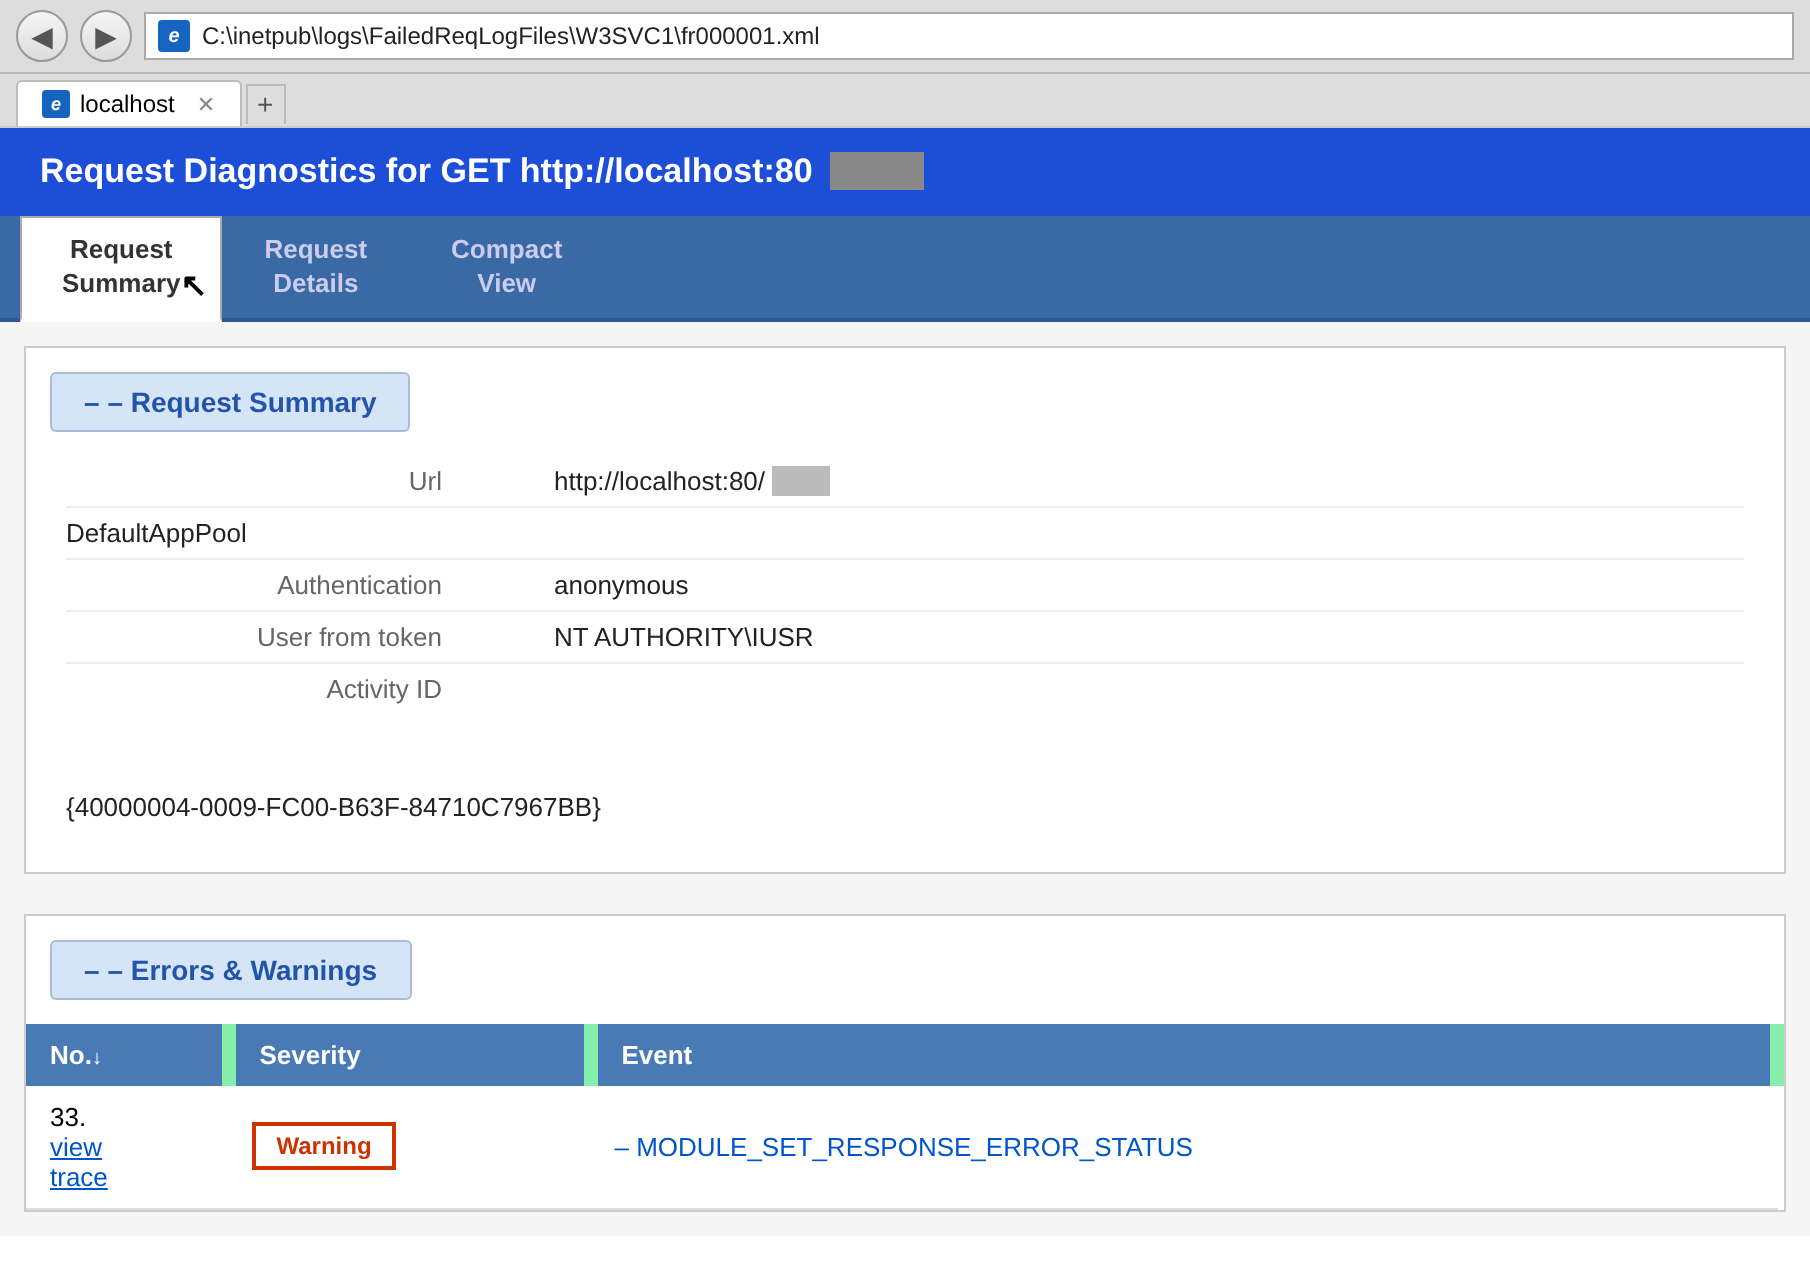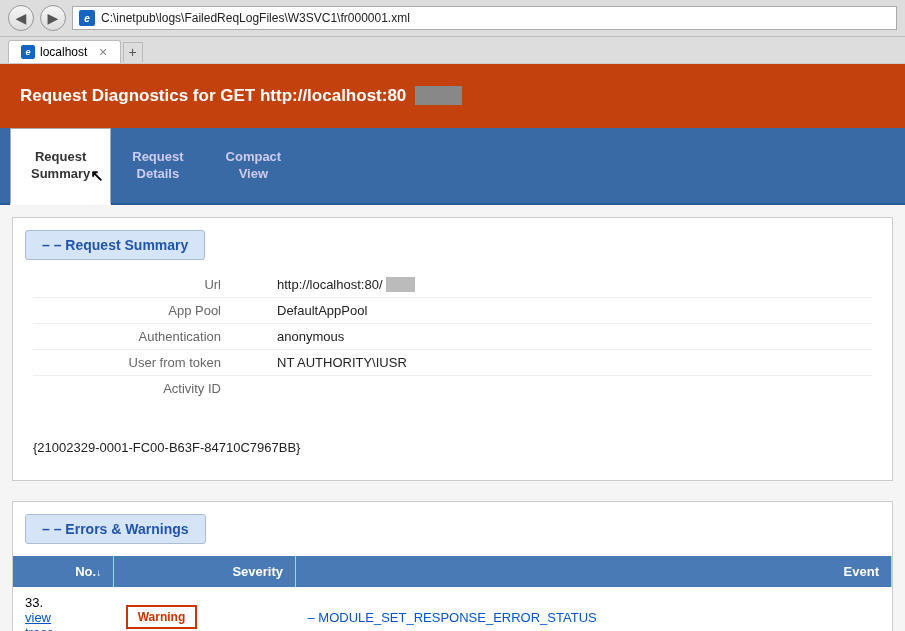--- a/index.html
+++ b/index.html
@@ -16,26 +16,26 @@
     .tab-bar { display: flex; align-items: center; padding: 3px 8px 0; background: #ddd; gap: 2px; }
     .browser-tab { display: flex; align-items: center; gap: 5px; padding: 4px 12px; background: white; border: 1px solid #bbb; border-bottom: none; border-radius: 3px 3px 0 0; font-size: 12px; cursor: pointer; max-width: 180px; }
     .browser-tab .ie-small { width: 14px; height: 14px; background: #1565c0; border-radius: 2px; display: flex; align-items: center; justify-content: center; color: white; font-size: 9px; font-style: italic; font-weight: bold; flex-shrink: 0; }
     .browser-tab .tab-close { margin-left: 6px; color: #888; font-size: 11px; cursor: pointer; }
     .new-tab-btn { width: 20px; height: 20px; display: flex; align-items: center; justify-content: center; background: #ddd; border: 1px solid #bbb; border-bottom: none; color: #555; font-size: 14px; cursor: pointer; }
 
     
     .page-content { background: white; }
 
     
-    .page-header { background: #c2410c; padding: 22px 20px; }
+    .page-header { background: #1d4ed8; padding: 12px 20px; }
     .page-header h1 { color: white; font-size: 17px; font-weight: bold; }
 
     
     .tabs-bar { background: #3a6aa5; padding: 0 10px; display: flex; align-items: flex-end; border-bottom: 2px solid #2a5a95; }
-    .tab { padding: 20px 20px; color: #cce; cursor: pointer; border: 1px solid transparent; border-bottom: none; font-size: 13px; text-align: center; font-weight: bold; line-height: 1.3; }
+    .tab { padding: 8px 20px; color: #cce; cursor: pointer; border: 1px solid transparent; border-bottom: none; font-size: 13px; text-align: center; font-weight: bold; line-height: 1.3; }
     .tab.active { background: white; color: #333; border-color: #aaa; border-bottom: 2px solid white; margin-bottom: -2px; }
 
     
     .content-area { padding: 12px; background: #f5f5f5; }
 
     
     .section { background: white; border: 1px solid #ccc; margin-bottom: 20px; }
     .section-header { display: inline-block; margin: 12px; }
     .section-header-btn { background: #d6e4f7; border: 1px solid #aabbd4; padding: 6px 16px; font-size: 14px; font-weight: bold; color: #2255aa; cursor: pointer; border-radius: 3px; }
 
@@ -45,21 +45,21 @@
     .summary-row:last-child { border-bottom: none; flex-direction: column; }
     .summary-label { width: 200px; text-align: right; color: #666; font-size: 13px; padding-right: 12px; flex-shrink: 0; }
     .summary-value { color: #222; font-size: 13px; }
 
     
     .errors-section { background: white; border: 1px solid #ccc; }
 
     
     .data-table { width: 100%; border-collapse: collapse; }
     .data-table thead tr { background: #4a7ab5; color: white; }
-    .data-table thead th { padding: 8px 12px; text-align: right; font-size: 13px; border-right: 1px solid #86efac; }
+    .data-table thead th { padding: 8px 12px; text-align: left; font-size: 13px; border-right: 7px solid #86efac; }
     .data-table tbody tr { border-bottom: 1px solid #ddd; }
     .data-table tbody tr:nth-child(even) { background: #f5f9ff; }
     .data-table tbody td { padding: 8px 12px; font-size: 13px; vertical-align: middle; }
 
     .sort-arrow { font-size: 10px; }
 
     
     .warning-badge { background: white; border: 2px solid #cc3300; color: #cc3300; font-weight: bold; font-size: 12px; padding: 3px 10px; display: inline-block; text-align: left; }
 
     
@@ -132,34 +132,33 @@
       </div>
       <div class="summary-table">
         <div class="summary-row">
           <div class="summary-label">Url</div>
           <div class="summary-value">
             <span>http://localhost:80/</span>
             <span style="background:#bbb;color:#bbb;">&nbsp;&nbsp;&nbsp;&nbsp;&nbsp;&nbsp;&nbsp;&nbsp;</span>
           </div>
         </div>
         <div class="summary-row">
-          <div class="summary-label">App Pool</div>
           <div class="summary-value">DefaultAppPool</div>
         </div>
         <div class="summary-row">
           <div class="summary-label">Authentication</div>
           <div class="summary-value">anonymous</div>
         </div>
         <div class="summary-row">
           <div class="summary-label">User from token</div>
           <div class="summary-value">NT AUTHORITY\IUSR</div>
         </div>
         <div class="summary-row">
           <div class="summary-label">Activity ID</div>
-          <div class="summary-value">{21002329-0001-FC00-B63F-84710C7967BB}</div>
+          <div class="summary-value">{40000004-0009-FC00-B63F-84710C7967BB}</div>
         </div>
       </div>
     </div>
 
     <div class="errors-section">
       <div class="section-header">
         <button class="section-header-btn">
           <span>–</span>
           <span>– Errors &amp; Warnings</span>
         </button>

